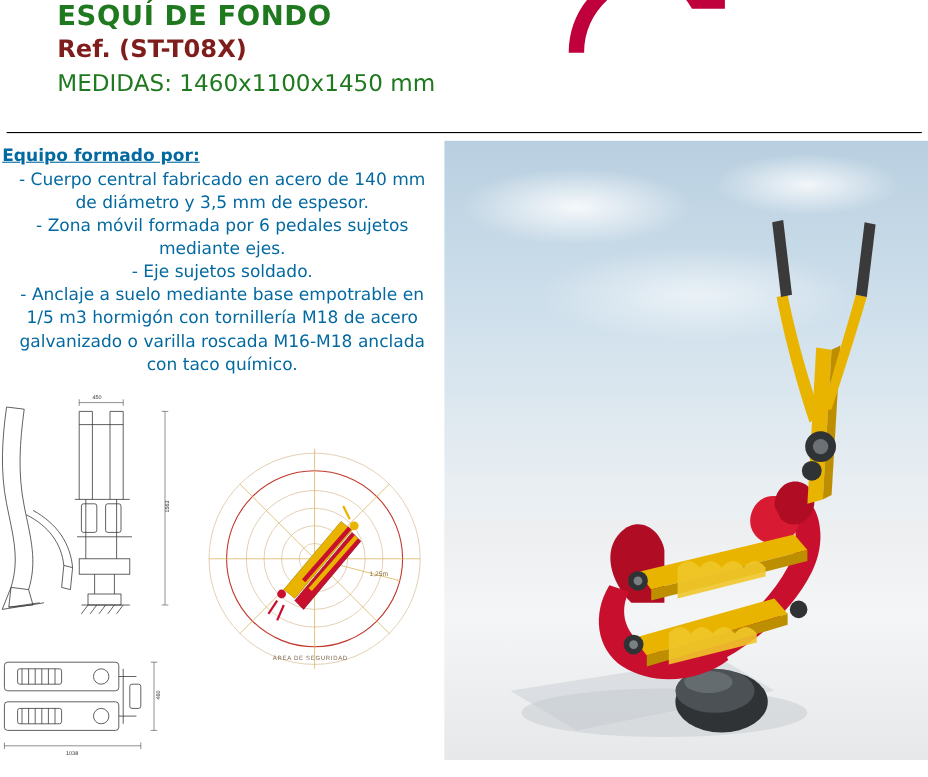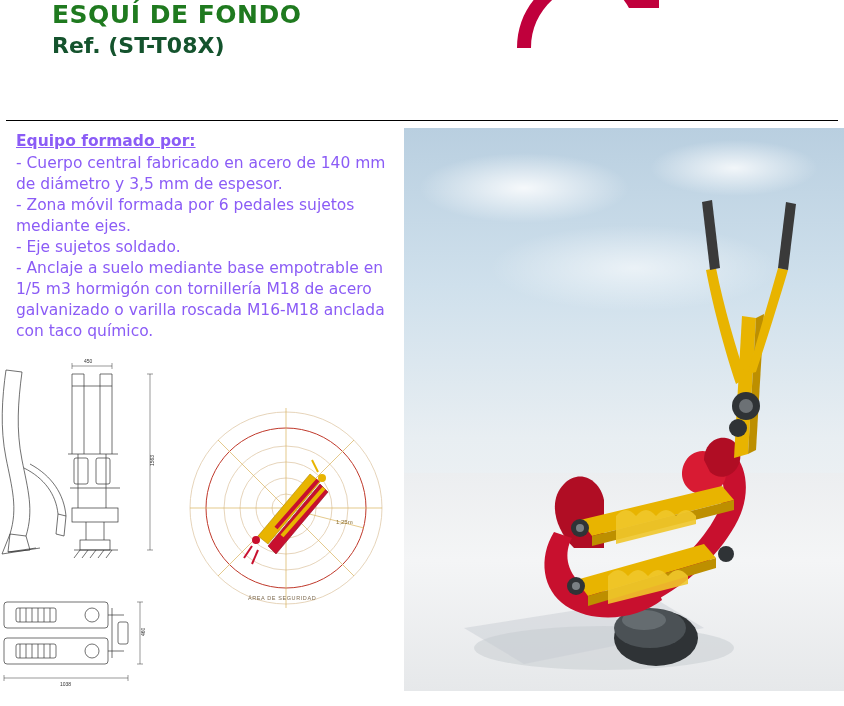--- a/index.html
+++ b/index.html
@@ -32,21 +32,21 @@
     top: 0px;
     font-size: 25px;
     font-weight: bold;
     letter-spacing: 0.5px;
     color: #1f7a1f;
   }
   #title-ref {
     top: 33px;
     font-size: 22px;
     font-weight: bold;
-    color: #14532d;
+    color: #7f1d1d;
   }
   #title-size {
     top: 64px;
     font-size: 21px;
     color: #1f7a1f;
     font-weight: normal;
   }
 
   
   #logo {
@@ -64,38 +64,39 @@
     left: 6px;
     top: 120px;
     width: 832px;
     height: 1px;
     background: #000000;
   }
 
   
   #description {
     position: absolute;
-    left: 16px;
+    left: 2px;
     top: 131px;
     width: 400px;
     font-family: "DejaVu Sans", sans-serif;
-    color: #8b5cf6;
+    color: #0369a1;
     font-size: 15.5px;
     line-height: 21px;
   }
   #desc-heading {
     font-weight: bold;
     text-decoration: underline;
     display: block;
     margin-bottom: 1px;
     font-size: 15.5px;
   }
   .desc-item {
     display: block;
     white-space: pre-wrap;
+    text-align: center;
   }
 
   
   #photo-panel {
     position: absolute;
     left: 404px;
     top: 128px;
     width: 440px;
     height: 563px;
     overflow: hidden;
@@ -151,20 +152,21 @@
     font-size: 5px;
     color: #555;
   }
 </style>
 </head>
 <body>
 
 <div id="header">
   <div class="title-line" id="title-main">ESQUÍ DE FONDO</div>
   <div class="title-line" id="title-ref">Ref. (ST-T08X)</div>
+  <div class="title-line" id="title-size">MEDIDAS: 1460x1100x1450 mm</div>
 
   <div id="logo">
     <svg width="160" height="100" viewBox="0 0 160 100">
       <path d="M8,86 C8,36 52,2 112,2 C142,2 160,12 160,12 L160,24 C160,24 140,14 114,14 C62,14 22,42 22,86 Z" fill="#c0003c"></path>
       <path d="M84,0 L150,0 L150,46 L120,46 C120,46 112,30 96,22 C92,20 86,16 84,0 Z" fill="#c0003c"></path>
       <path d="M116,6 L140,6 L140,22 L116,22 Z" fill="#ffffff" opacity="0.95"></path>
       <path d="M120,26 L134,26 L127,36 Z" fill="#ffffff" opacity="0.95"></path>
     </svg>
   </div>
 </div>

